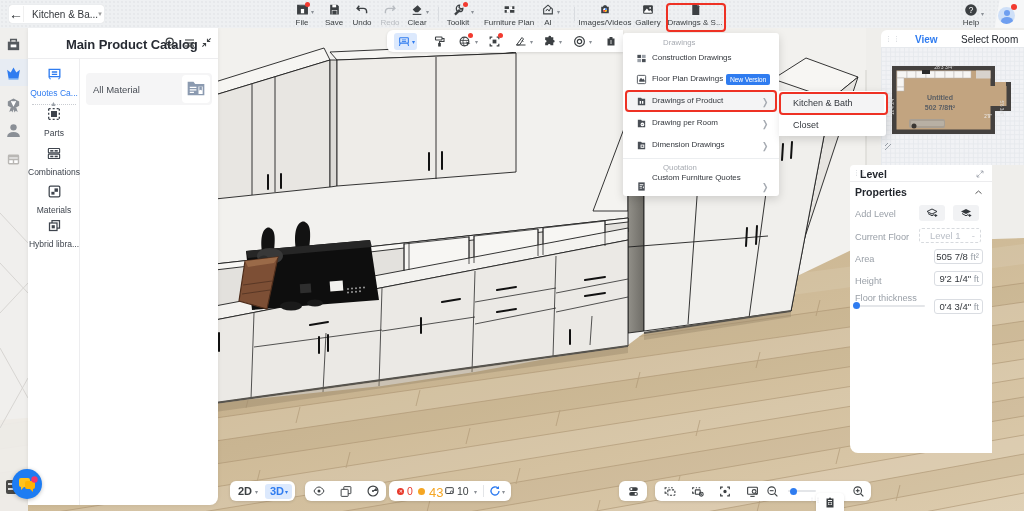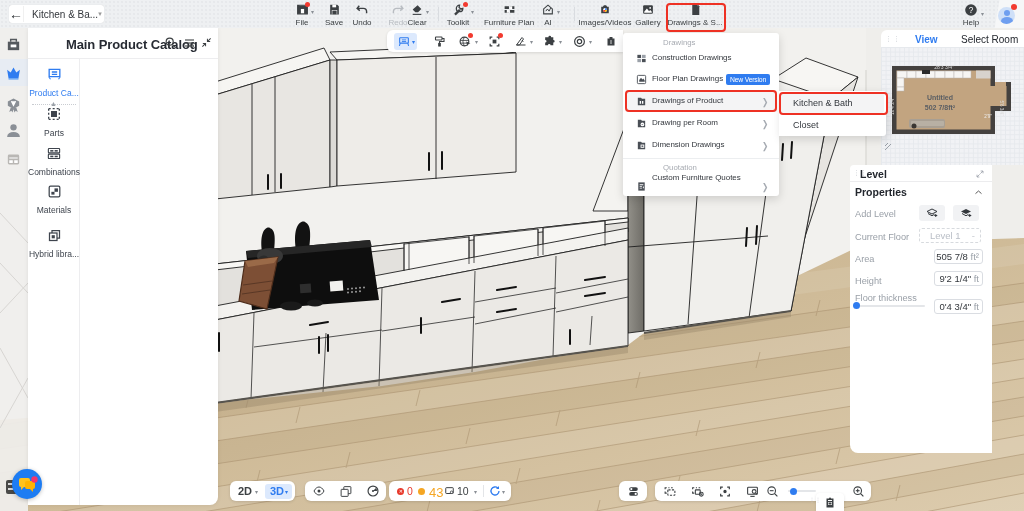--- a/index.html
+++ b/index.html
@@ -279,21 +279,21 @@
         <path fill="#3c4043" d="M8 14h8v7H8z"></path>
       </svg>
  <div class="lb">Save</div>
     </div>
 <div class="tbtn" style="left:340px;">
  <svg width="14" height="13" viewBox="0 0 24 24">
         <path fill="none" stroke="#3c4043" stroke-width="2.6" d="M7 5 L3 10 L8 14 M3.5 10 h11 a6 6 0 0 1 6 6 v3"></path>
       </svg>
  <div class="lb">Undo</div>
     </div>
-<div class="tbtn dis" style="left:376px;">
+<div class="tbtn dis" style="left:368px;">
  <svg width="14" height="13" viewBox="0 0 24 24">
         <path fill="none" stroke="#b8bcc1" stroke-width="2.6" d="M17 5 L21 10 L16 14 M20.5 10 h-11 a6 6 0 0 0 -6 6 v3"></path>
       </svg>
  <div class="lb">Redo</div>
     </div>
 <div class="tbtn" style="left:395px;">
  <svg width="14" height="13" viewBox="0 0 24 24">
         <path fill="#3c4043" d="M13 4 l7 7 -6 6 H9 l-5-5 z"></path>
         <path fill="#3c4043" d="M4 20h16v2H4z"></path>
       </svg>
@@ -431,21 +431,21 @@
         <g stroke="#3c4043" stroke-width="2.2" fill="none">
           <path d="M21 3 l-7 7 M14 4 v6 h6 M3 21 l7-7 M4 14 h6 v6"></path>
         </g>
       </svg>
 </div>
 <div id="ltabs">
 <div class="ltab act" style="top:7px;"><svg width="17" height="16" viewBox="0 0 24 24">
           <path fill="none" stroke="#2f7cf0" stroke-width="2" d="M4 5 h16 v11 h-16 z"></path>
           <path stroke="#2f7cf0" stroke-width="2" d="M8 9 h8 M8 12.5 h8"></path>
           <path fill="#2f7cf0" d="M4 16 l3 4 h-2 l-2-3z M20 16 l-3 4 h2 l2-3z"></path>
-        </svg><div class="lb">Product Ca...</div>
+        </svg><div class="lb">Quotes Ca...</div>
 <div style="position:absolute;left:4px;top:38px;width:44px;border-top:1px dotted #c9ccd1;"></div><div style="position:absolute;left:22px;top:34px;font-size:7px;color:#9aa0a8;">▲</div></div>
 <div class="ltab" style="top:47px;"><svg width="16" height="16" viewBox="0 0 24 24">
           <g fill="none" stroke="#3e444d" stroke-width="2">
             <path d="M4 4h4 M10 4h4 M16 4h4 M4 4v4 M4 10v4 M4 16v4 M20 4v4 M20 10v4 M20 16v4 M4 20h4 M10 20h4 M16 20h4" stroke-dasharray="3 2"></path>
             <rect x="8.5" y="8.5" width="7" height="7" fill="#3e444d"></rect>
           </g>
         </svg><div class="lb">Parts</div></div>
 <div class="ltab" style="top:87px;"><svg width="16" height="15" viewBox="0 0 24 24">
           <g fill="#3e444d">
             <rect x="3" y="4" width="18" height="7" rx="1" fill="none" stroke="#3e444d" stroke-width="1.8"></rect>
@@ -454,26 +454,38 @@
             <rect x="3" y="13" width="18" height="7" rx="1" fill="none" stroke="#3e444d" stroke-width="1.8"></rect>
             <rect x="6" y="15.5" width="5" height="2.5"></rect>
             <rect x="13" y="15.5" width="5" height="2.5"></rect>
           </g>
         </svg><div class="lb">Combinations</div></div>
 <div class="ltab" style="top:125px;"><svg width="15" height="15" viewBox="0 0 24 24">
           <rect x="3.5" y="3.5" width="17" height="17" rx="2" fill="none" stroke="#3e444d" stroke-width="2"></rect>
           <rect x="12" y="7" width="5.5" height="5.5" fill="#3e444d"></rect>
           <rect x="7" y="12.5" width="5" height="4.5" fill="#3e444d"></rect>
         </svg><div class="lb">Materials</div></div>
-<div class="ltab" style="top:169px;"><svg width="15" height="15" viewBox="0 0 24 24">
+<div class="ltab" style="top:159px;"><svg width="15" height="15" viewBox="0 0 24 24">
           <path fill="none" stroke="#3e444d" stroke-width="2" d="M8 8 V4 h12 v12 h-4"></path>
           <rect x="4" y="8" width="12" height="12" fill="none" stroke="#3e444d" stroke-width="2"></rect>
           <rect x="7.5" y="11.5" width="5" height="5" fill="#3e444d"></rect>
         </svg><div class="lb">Hybrid libra...</div></div>
 </div>
+<div id="lcontent">
+      <div id="allmat">
+        <div class="t">All Material</div>
+        <div class="ic">
+<svg style="margin:5px 4px;" width="20" height="17" viewBox="0 0 24 20">
+            <path fill="#8b9ab0" d="M2 2 h7 l2 2.5 h11 v13.5 h-20z"></path>
+            <path fill="#fff" d="M4.5 8 h8 v1.5 h-8z M4.5 11 h8 v1.5 h-8z M4.5 14 h5 v1.5 h-5z M15 7.5 h5 v9 h-5z"></path>
+            <path fill="#8b9ab0" d="M16 7.5 h3 v5 l-1.5-1 -1.5 1z"></path>
+          </svg>
+</div>
+      </div>
+    </div>
 </div>
 
 <div class="abs" id="rtabs">
     <div class="abs" style="left:4px;top:5px;color:#c6cad0;font-size:7px;letter-spacing:1px;">⋮⋮</div>
     <div class="v">View</div>
     <div class="s">Select Room</div>
   </div>
 <div class="abs" id="rgrid">
 <svg class="abs" style="left:0;top:0;" width="143" height="118" viewBox="0 0 143 118">
 <g transform="translate(11,19)">

